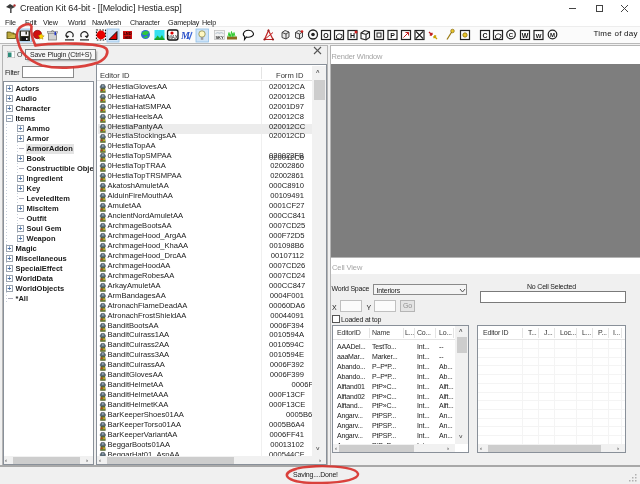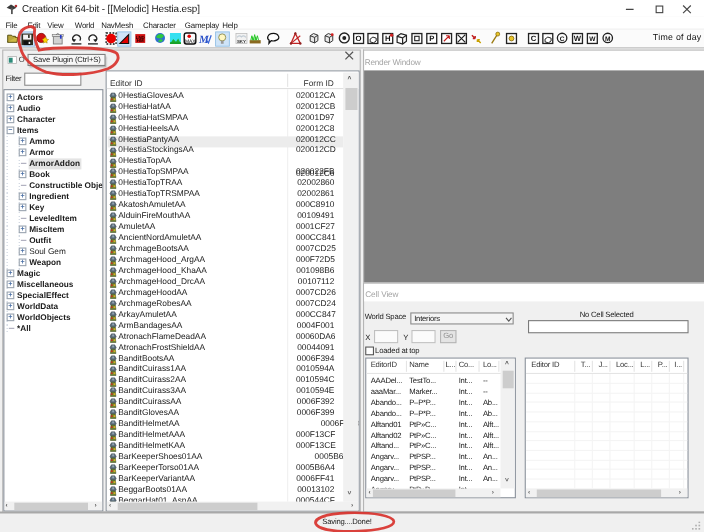--- a/index.html
+++ b/index.html
@@ -174,21 +174,21 @@
 <div class="abs" style="left:21.5px;top:91.5px;font-weight:bold;font-size:7.5px;line-height:10px;letter-spacing:0px;color:#1a1a1a;white-space:nowrap;padding:0 1px">Ingredient</div>
 <div class="abs" style="left:13px;top:102.5px;width:7px;height:7px;border:1px solid #9aa4b0;background:#fff;font-size:6.5px;line-height:5.5px;text-align:center;color:#4a6fa5;font-weight:bold">+</div>
 <div class="abs" style="left:21.5px;top:101.5px;font-weight:bold;font-size:7.5px;line-height:10px;letter-spacing:0px;color:#1a1a1a;white-space:nowrap;padding:0 1px">Key</div>
 <div class="abs" style="left:15px;top:115.5px;width:5px;height:1px;background:#aab"></div>
 <div class="abs" style="left:21.5px;top:111.5px;font-weight:bold;font-size:7.5px;line-height:10px;letter-spacing:0px;color:#1a1a1a;white-space:nowrap;padding:0 1px">LeveledItem</div>
 <div class="abs" style="left:13px;top:122.5px;width:7px;height:7px;border:1px solid #9aa4b0;background:#fff;font-size:6.5px;line-height:5.5px;text-align:center;color:#4a6fa5;font-weight:bold">+</div>
 <div class="abs" style="left:21.5px;top:121.5px;font-weight:bold;font-size:7.5px;line-height:10px;letter-spacing:0px;color:#1a1a1a;white-space:nowrap;padding:0 1px">MiscItem</div>
 <div class="abs" style="left:15px;top:135.5px;width:5px;height:1px;background:#aab"></div>
 <div class="abs" style="left:21.5px;top:131.5px;font-weight:bold;font-size:7.5px;line-height:10px;letter-spacing:0px;color:#1a1a1a;white-space:nowrap;padding:0 1px">Outfit</div>
 <div class="abs" style="left:13px;top:142.5px;width:7px;height:7px;border:1px solid #9aa4b0;background:#fff;font-size:6.5px;line-height:5.5px;text-align:center;color:#4a6fa5;font-weight:bold">+</div>
-<div class="abs" style="left:21.5px;top:141.5px;font-weight:normal;font-size:7.5px;line-height:10px;letter-spacing:0px;color:#1a1a1a;white-space:nowrap;padding:0 1px">Soul Gem</div>
+<div class="abs" style="left:21.5px;top:141.5px;font-weight:bold;font-size:7.5px;line-height:10px;letter-spacing:0px;color:#1a1a1a;white-space:nowrap;padding:0 1px">Soul Gem</div>
 <div class="abs" style="left:13px;top:152.5px;width:7px;height:7px;border:1px solid #9aa4b0;background:#fff;font-size:6.5px;line-height:5.5px;text-align:center;color:#4a6fa5;font-weight:bold">+</div>
 <div class="abs" style="left:21.5px;top:151.5px;font-weight:bold;font-size:7.5px;line-height:10px;letter-spacing:0px;color:#1a1a1a;white-space:nowrap;padding:0 1px">Weapon</div>
 <div class="abs" style="left:2px;top:162.5px;width:7px;height:7px;border:1px solid #9aa4b0;background:#fff;font-size:6.5px;line-height:5.5px;text-align:center;color:#4a6fa5;font-weight:bold">+</div>
 <div class="abs" style="left:10.5px;top:161.5px;font-weight:bold;font-size:7.5px;line-height:10px;letter-spacing:0px;color:#1a1a1a;white-space:nowrap;padding:0 1px">Magic</div>
 <div class="abs" style="left:2px;top:172.5px;width:7px;height:7px;border:1px solid #9aa4b0;background:#fff;font-size:6.5px;line-height:5.5px;text-align:center;color:#4a6fa5;font-weight:bold">+</div>
 <div class="abs" style="left:10.5px;top:171.5px;font-weight:bold;font-size:7.5px;line-height:10px;letter-spacing:0px;color:#1a1a1a;white-space:nowrap;padding:0 1px">Miscellaneous</div>
 <div class="abs" style="left:2px;top:182.5px;width:7px;height:7px;border:1px solid #9aa4b0;background:#fff;font-size:6.5px;line-height:5.5px;text-align:center;color:#4a6fa5;font-weight:bold">+</div>
 <div class="abs" style="left:10.5px;top:181.5px;font-weight:bold;font-size:7.5px;line-height:10px;letter-spacing:0px;color:#1a1a1a;white-space:nowrap;padding:0 1px">SpecialEffect</div>
 <div class="abs" style="left:2px;top:192.5px;width:7px;height:7px;border:1px solid #9aa4b0;background:#fff;font-size:6.5px;line-height:5.5px;text-align:center;color:#4a6fa5;font-weight:bold">+</div>
 <div class="abs" style="left:10.5px;top:191.5px;font-weight:bold;font-size:7.5px;line-height:10px;letter-spacing:0px;color:#1a1a1a;white-space:nowrap;padding:0 1px">WorldData</div>

